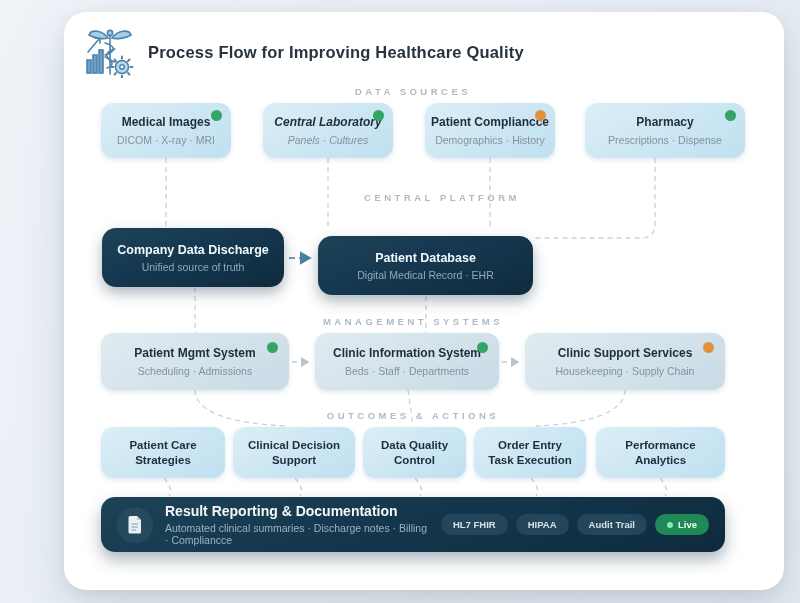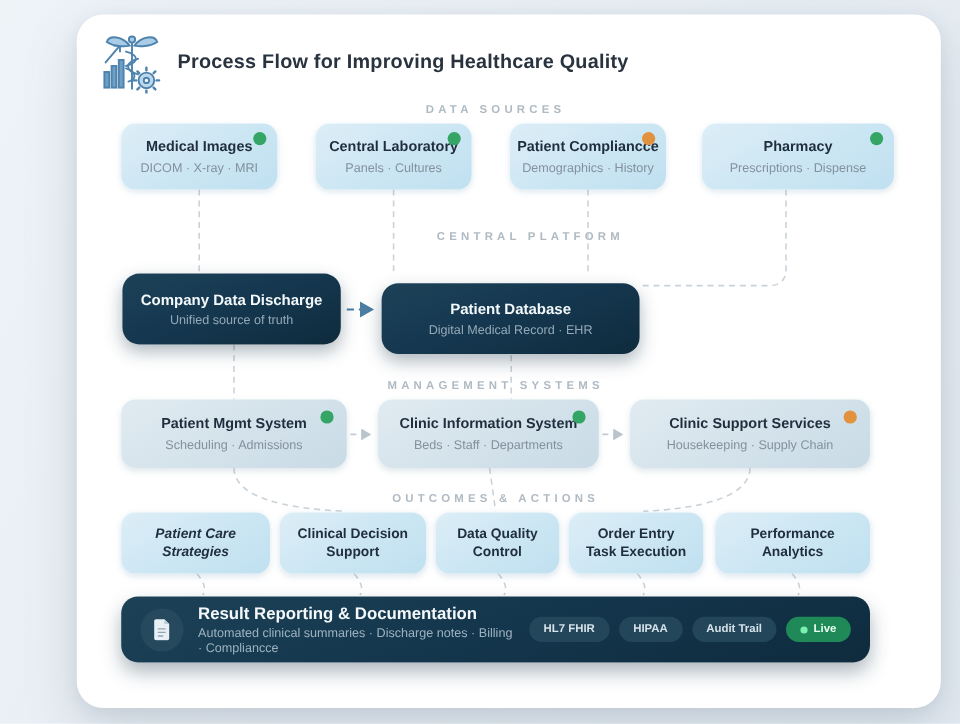--- a/index.html
+++ b/index.html
@@ -146,21 +146,21 @@
     <div class="hdr-title">Process Flow for Improving Healthcare Quality</div>
   </div>
 
   <div class="sect-label" style="top:74px;">DATA SOURCES</div>
 
   <div class="node node-blue" style="left:37px;top:91px;width:130px;height:55px;">
     <span class="dot" style="background: rgb(52, 165, 100);"></span>
     <div class="n-title">Medical Images</div>
     <div class="n-sub">DICOM · X-ray · MRI</div>
   </div>
-  <div class="node node-blue" style="left:199px;top:91px;width:130px;height:55px;">
+  <div class="node node-blue" style="left:199px;top:91px;width:130px;height:55px;font-style:italic;">
     <span class="dot" style="background: rgb(52, 165, 100);"></span>
     <div class="n-title">Central Laboratory</div>
     <div class="n-sub">Panels · Cultures</div>
   </div>
   <div class="node node-blue" style="left:361px;top:91px;width:130px;height:55px;">
     <span class="dot" style="background: rgb(226, 145, 61);"></span>
     <div class="n-title">Patient Compliancce</div>
     <div class="n-sub">Demographics · History</div>
   </div>
   <div class="node node-blue" style="left:521px;top:91px;width:160px;height:55px;">
@@ -193,21 +193,21 @@
     <div class="n-sub">Beds · Staff · Departments</div>
   </div>
   <div class="node node-gray" style="left:461px;top:321px;width:200px;height:57px;">
     <span class="dot" style="top: 9px; right: 11px; background: rgb(226, 145, 61);"></span>
     <div class="n-title">Clinic Support Services</div>
     <div class="n-sub">Housekeeping · Supply Chain</div>
   </div>
 
   <div class="sect-label" style="top:398px;">OUTCOMES &amp; ACTIONS</div>
 
-  <div class="node node-blue" style="left:37px;top:415px;width:124px;height:51px;padding:0 14px;box-sizing:border-box;font-style:italic;">
+  <div class="node node-blue" style="left:37px;top:415px;width:124px;height:51px;padding:0 14px;box-sizing:border-box;">
     <div class="n-title" style="font-size:11.5px;">Patient Care Strategies</div>
   </div>
   <div class="node node-blue" style="left:169px;top:415px;width:122px;height:51px;padding:0 14px;box-sizing:border-box;">
     <div class="n-title" style="font-size:11.5px;">Clinical Decision Support</div>
   </div>
   <div class="node node-blue" style="left:299px;top:415px;width:103px;height:51px;padding:0 12px;box-sizing:border-box;">
     <div class="n-title" style="font-size:11.5px;">Data Quality Control</div>
   </div>
   <div class="node node-blue" style="left:410px;top:415px;width:112px;height:51px;padding:0 12px;box-sizing:border-box;">
     <div class="n-title" style="font-size:11.5px;">Order Entry Task Execution</div>

